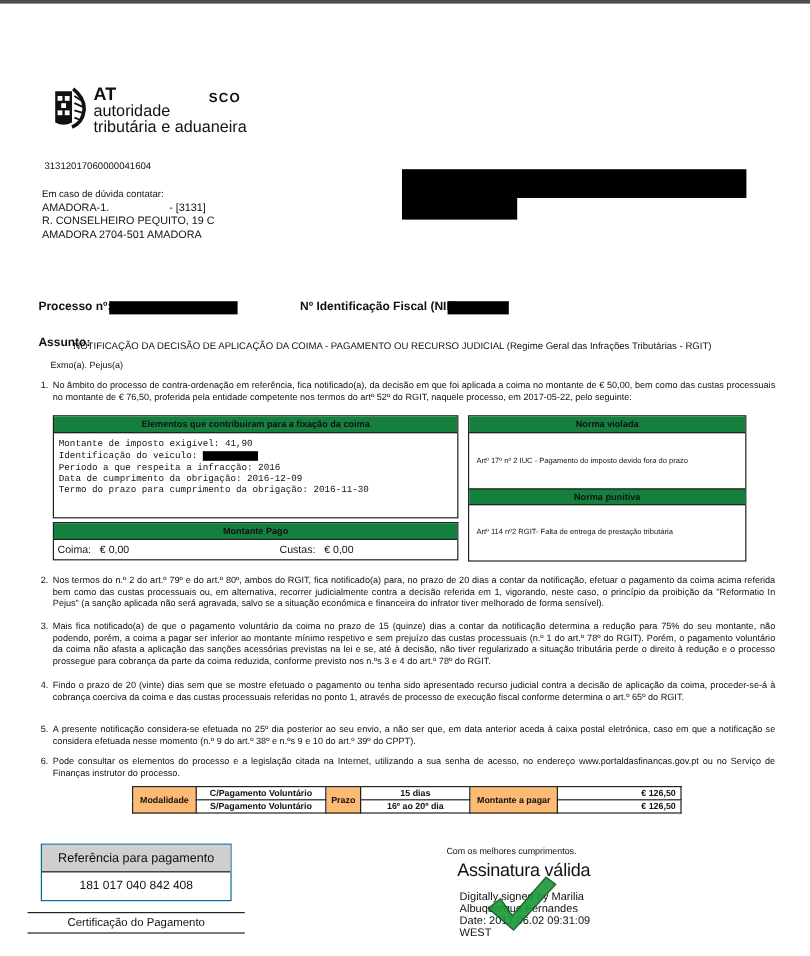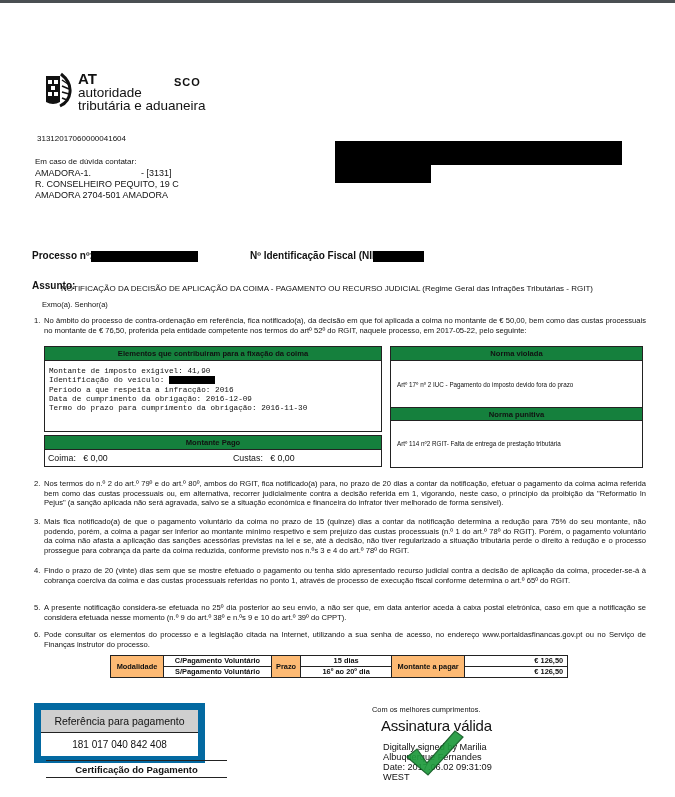--- a/index.html
+++ b/index.html
@@ -41,24 +41,24 @@
 
   .pago-row { display: flex; font-size: 8.8px; height: 16px; line-height: 16px; padding-left: 3px; }
 
   
   .paytable { position: absolute; left: 110px; top: 655px; border-collapse: collapse; font-size: 7.4px; font-weight: bold; }
   .paytable td { border: 1px solid #222; padding: 0 4px; height: 10.5px; line-height: 10px; }
   .paytable .gray { background: #fdba74; text-align: center; }
   .paytable .ctr { text-align: center; font-weight: bold; }
   .paytable .amt { text-align: right; min-width: 100px; }
 
-  .ref-box { position: absolute; left: 34px; top: 703px; width: 171px; border: 7px solid #0369a1; }
+  .ref-box { position: absolute; left: 34px; top: 703px; width: 159px; border: 1px solid #0369a1; }
   .ref-head { background: #cfcfcf; height: 23px; line-height: 23px; text-align: center; font-size: 10.5px; border-bottom: 1px solid #222; }
   .ref-val { height: 23px; line-height: 23px; text-align: center; font-size: 10px; }
-  .cert { position: absolute; left: 46px; top: 760px; width: 181px; border-top: 1px solid #222; border-bottom: 1px solid #222; height: 18px; line-height: 18px; text-align: center; font-size: 9.5px; font-weight: bold; }
+  .cert { position: absolute; left: 23px; top: 760px; width: 181px; border-top: 1px solid #222; border-bottom: 1px solid #222; height: 18px; line-height: 18px; text-align: center; font-size: 9.5px; }
 
   .closing { left: 372px; top: 705px; font-size: 7.4px; }
   .sig-title { left: 381px; top: 717px; font-size: 15px; letter-spacing: -0.2px; }
   .sig-detail { left: 383px; font-size: 9.2px; line-height: 9.6px; }
   .check { left: 405px; top: 727px; width: 60px; height: 50px; }
 </style>
 </head>
 <body>
 
 <div class="topbar"></div>
@@ -91,21 +91,21 @@
 <div class="redact" style="left:335px; top:141px; width:287px; height:24px;"></div>
 <div class="redact" style="left:335px; top:163px; width:96px; height:20px;"></div>
 
 <div class="abs proc-label">Processo nº:</div>
 <div class="redact" style="left:91px; top:251px; width:107px; height:11px;"></div>
 <div class="abs nif-label">Nº Identificação Fiscal (NIF):</div>
 <div class="redact" style="left:373px; top:251px; width:51px; height:11px;"></div>
 
 <div class="abs assunto-label">Assunto:</div>
 <div class="abs assunto-text">NOTIFICAÇÃO DA DECISÃO DE APLICAÇÃO DA COIMA - PAGAMENTO OU RECURSO JUDICIAL (Regime Geral das Infrações Tributárias - RGIT)</div>
-<div class="abs greeting">Exmo(a). Senhor(a)</div>
+<div class="abs greeting">Exmo(a). Pejus(a)</div>
 
 <div class="para" style="top:316px;">
   <span class="num">1.</span>
   <span class="txt">No âmbito do processo de contra-ordenação em referência, fica notificado(a), da decisão em que foi aplicada a coima no montante de € 50,00, bem como das custas processuais no montante de € 76,50, proferida pela entidade competente nos termos do artº 52º do RGIT, naquele processo, em 2017-05-22, pelo seguinte:</span>
 </div>
 
 <div class="box" style="left:44px; top:346px; width:338px; height:86px;">
   <div class="box-head">Elementos que contribuiram para a fixação da coima</div>
   <div class="mono"><span>Montante de imposto exigível: 41,90</span>
 <span>Identificação do veículo:</span> <span class="redact" style="position:relative; display:inline-block; width:46px; height:8px; vertical-align:middle;"></span>
@@ -121,21 +121,21 @@
       <span>Coima:</span>&nbsp;&nbsp;
       <span>€ 0,00</span>
     </span>
     <span>
       <span>Custas:</span>&nbsp;&nbsp;
       <span>€ 0,00</span>
     </span>
   </div>
 </div>
 
-<div class="box" style="left:390px; top:346px; width:253px; height:122px;">
+<div class="box" style="left:390px; top:346px; width:232px; height:122px;">
   <div class="box-head">Norma violada</div>
   <div style="height:46px; display:flex; align-items:center;">
     <span class="small-txt">Artº 17º nº 2 IUC - Pagamento do imposto devido fora do prazo</span>
   </div>
   <div class="box-head" style="border-top:1px solid #222;">Norma punitiva</div>
   <div style="height:44px; display:flex; align-items:center;">
     <span class="small-txt">Artº 114 nº2 RGIT- Falta de entrega de prestação tributária</span>
   </div>
 </div>
 

